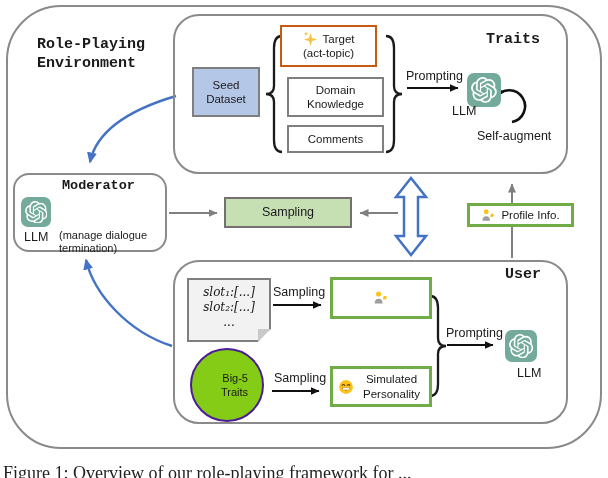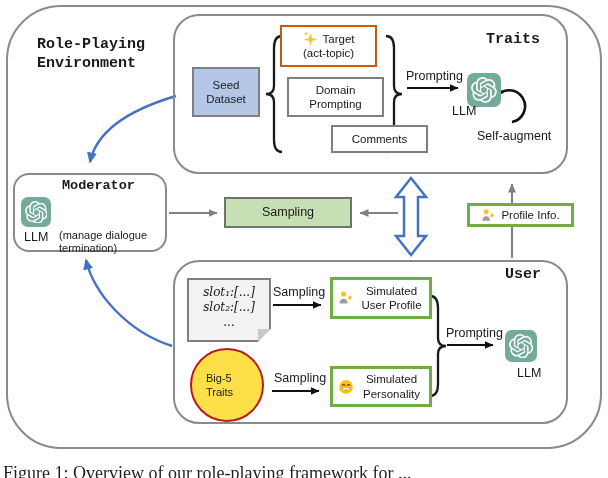--- a/index.html
+++ b/index.html
@@ -23,22 +23,22 @@
   .llm-tile svg{width:76%;height:76%;}
   .note{position:absolute;background:#f2f2f2;border:2px solid #7f7f7f;
         font-family:"DejaVu Serif",serif;font-style:italic;font-size:12px;line-height:15px;
         text-align:center;padding-top:5px;}
   .note:after{content:"";position:absolute;right:-2px;bottom:-2px;width:0;height:0;
         border-style:solid;border-width:0 0 13px 13px;
         border-color:transparent transparent #ffffff transparent;}
   .note:before{content:"";position:absolute;right:-2px;bottom:-2px;width:0;height:0;
         border-style:solid;border-width:13px 13px 0 0;
         border-color:#c9c9c9 transparent transparent transparent;}
-  .circle{position:absolute;border-radius:50%;background:#fde047;border:2px solid #b91c1c;
-        display:flex;align-items:center;justify-content:center;text-align:left;
+  .circle{position:absolute;border-radius:50%;background:#84cc16;border:2px solid #4c1d95;
+        display:flex;align-items:center;justify-content:center;text-align:right;
         font-size:11px;line-height:14px;}
   .rowbox{display:flex;flex-direction:row;align-items:center;gap:5px;padding:0 5px;}
   .caption{position:absolute;font-family:"Liberation Serif",serif;font-size:18px;
         white-space:nowrap;color:#1f1f1f;}
   .sub{font-size:11px;line-height:13px;}
 </style>
 </head>
 <body>
 
 <div id="canvas">
@@ -100,24 +100,24 @@
       <svg width="15" height="15" viewBox="0 0 16 16">
         <path d="M8 2 L9.6 7.4 L15 9 L9.6 10.6 L8 16 L6.4 10.6 L1 9 L6.4 7.4 Z" fill="#f6c244"></path>
         <path d="M3.2 0.6 l.6 1.8 1.8.6 -1.8.6 -.6 1.8 -.6 -1.8 -1.8 -.6 1.8 -.6 Z" fill="#f2b93b"></path>
       </svg>
       <span>Target</span>
     </div>
     <div>(act-topic)</div>
   </div>
 
   <div class="bx gray-b" style="left:287px;top:77px;width:93px;height:36px;">
-    <span style="display:block;width:80px;">Domain Prompting</span>
-  </div>
-
-  <div class="bx gray-b" style="left:287px;top:125px;width:93px;height:24px;margin-left:44px;">
+    <span style="display:block;width:80px;">Domain Knowledge</span>
+  </div>
+
+  <div class="bx gray-b" style="left:287px;top:125px;width:93px;height:24px;">
     <span>Comments</span>
   </div>
 
   <div class="lab" style="left:406px;top:69px;">Prompting</div>
 
   <div class="llm-tile" style="left:467px;top:73px;width:34px;height:34px;">
     <svg viewBox="0 0 24 24">
         <path fill="#ffffff" d="M22.2819 9.8211a5.9847 5.9847 0 0 0-.5157-4.9108 6.0462 6.0462 0 0 0-6.5098-2.9A6.0651 6.0651 0 0 0 4.9807 4.1818a5.9847 5.9847 0 0 0-3.9977 2.9 6.0462 6.0462 0 0 0 .7427 7.0966 5.98 5.98 0 0 0 .511 4.9107 6.051 6.051 0 0 0 6.5146 2.9001A5.9847 5.9847 0 0 0 13.2599 24a6.0557 6.0557 0 0 0 5.7718-4.2058 5.9894 5.9894 0 0 0 3.9977-2.9001 6.0557 6.0557 0 0 0-.7475-7.0729zm-9.022 12.6081a4.4755 4.4755 0 0 1-2.8764-1.0408l.1419-.0804 4.7783-2.7582a.7948.7948 0 0 0 .3927-.6813v-6.7369l2.02 1.1686a.071.071 0 0 1 .038.052v5.5826a4.504 4.504 0 0 1-4.4945 4.4944zm-9.6607-4.1254a4.4708 4.4708 0 0 1-.5346-3.0137l.142.0852 4.783 2.7582a.7712.7712 0 0 0 .7806 0l5.8428-3.3685v2.3324a.0804.0804 0 0 1-.0332.0615L9.74 19.9502a4.4992 4.4992 0 0 1-6.1408-1.6464zM2.3408 7.8956a4.485 4.485 0 0 1 2.3655-1.9728V11.6a.7664.7664 0 0 0 .3879.6765l5.8144 3.3543-2.0201 1.1685a.0757.0757 0 0 1-.071 0l-4.8303-2.7865A4.504 4.504 0 0 1 2.3408 7.8956zm16.5963 3.8558L13.1038 8.364 15.1192 7.2a.0757.0757 0 0 1 .071 0l4.8303 2.7913a4.4944 4.4944 0 0 1-.6765 8.1042v-5.6772a.79.79 0 0 0-.407-.667zm2.0107-3.0231l-.142-.0852-4.7735-2.7818a.7759.7759 0 0 0-.7854 0L9.409 9.2297V6.8974a.0662.0662 0 0 1 .0284-.0615l4.8303-2.7866a4.4992 4.4992 0 0 1 6.6802 4.66zM8.3065 12.863l-2.02-1.1638a.0804.0804 0 0 1-.038-.0567V6.0742a4.4992 4.4992 0 0 1 7.3757-3.4537l-.142.0805L8.704 5.459a.7948.7948 0 0 0-.3927.6813zm1.0976-2.3654l2.602-1.4998 2.6069 1.4998v2.9994l-2.5974 1.4997-2.6067-1.4997z"></path>
       </svg>
   </div>
@@ -159,21 +159,20 @@
 
   <div class="lab" style="left:273px;top:285px;">Sampling</div>
 
   <div class="bx green-b rowbox" style="left:330px;top:277px;width:86px;height:36px;">
     <svg width="16" height="16" viewBox="0 0 20 20">
       <circle cx="7" cy="5" r="3.2" fill="#fcc21b"></circle>
       <path d="M2 17 Q2 11 7 11 Q12 11 12 17 Z" fill="#9e9e9e"></path>
       <circle cx="15" cy="9.5" r="2.2" fill="#fcc21b"></circle>
       <rect x="12.2" y="10.4" width="3.4" height="1.4" rx="0.7" fill="#fcc21b"></rect>
     </svg>
-    <span style="flex:1;text-align:center;">Simulated User Profile</span>
   </div>
 
   <div class="circle" style="left:190px;top:348px;width:70px;height:70px;">
     <span style="display:block;width:42px;">Big-5 Traits</span>
   </div>
 
   <div class="lab" style="left:274px;top:371px;">Sampling</div>
 
   <div class="bx green-b rowbox" style="left:330px;top:366px;width:86px;height:35px;">
     <svg width="16" height="16" viewBox="0 0 20 20">

